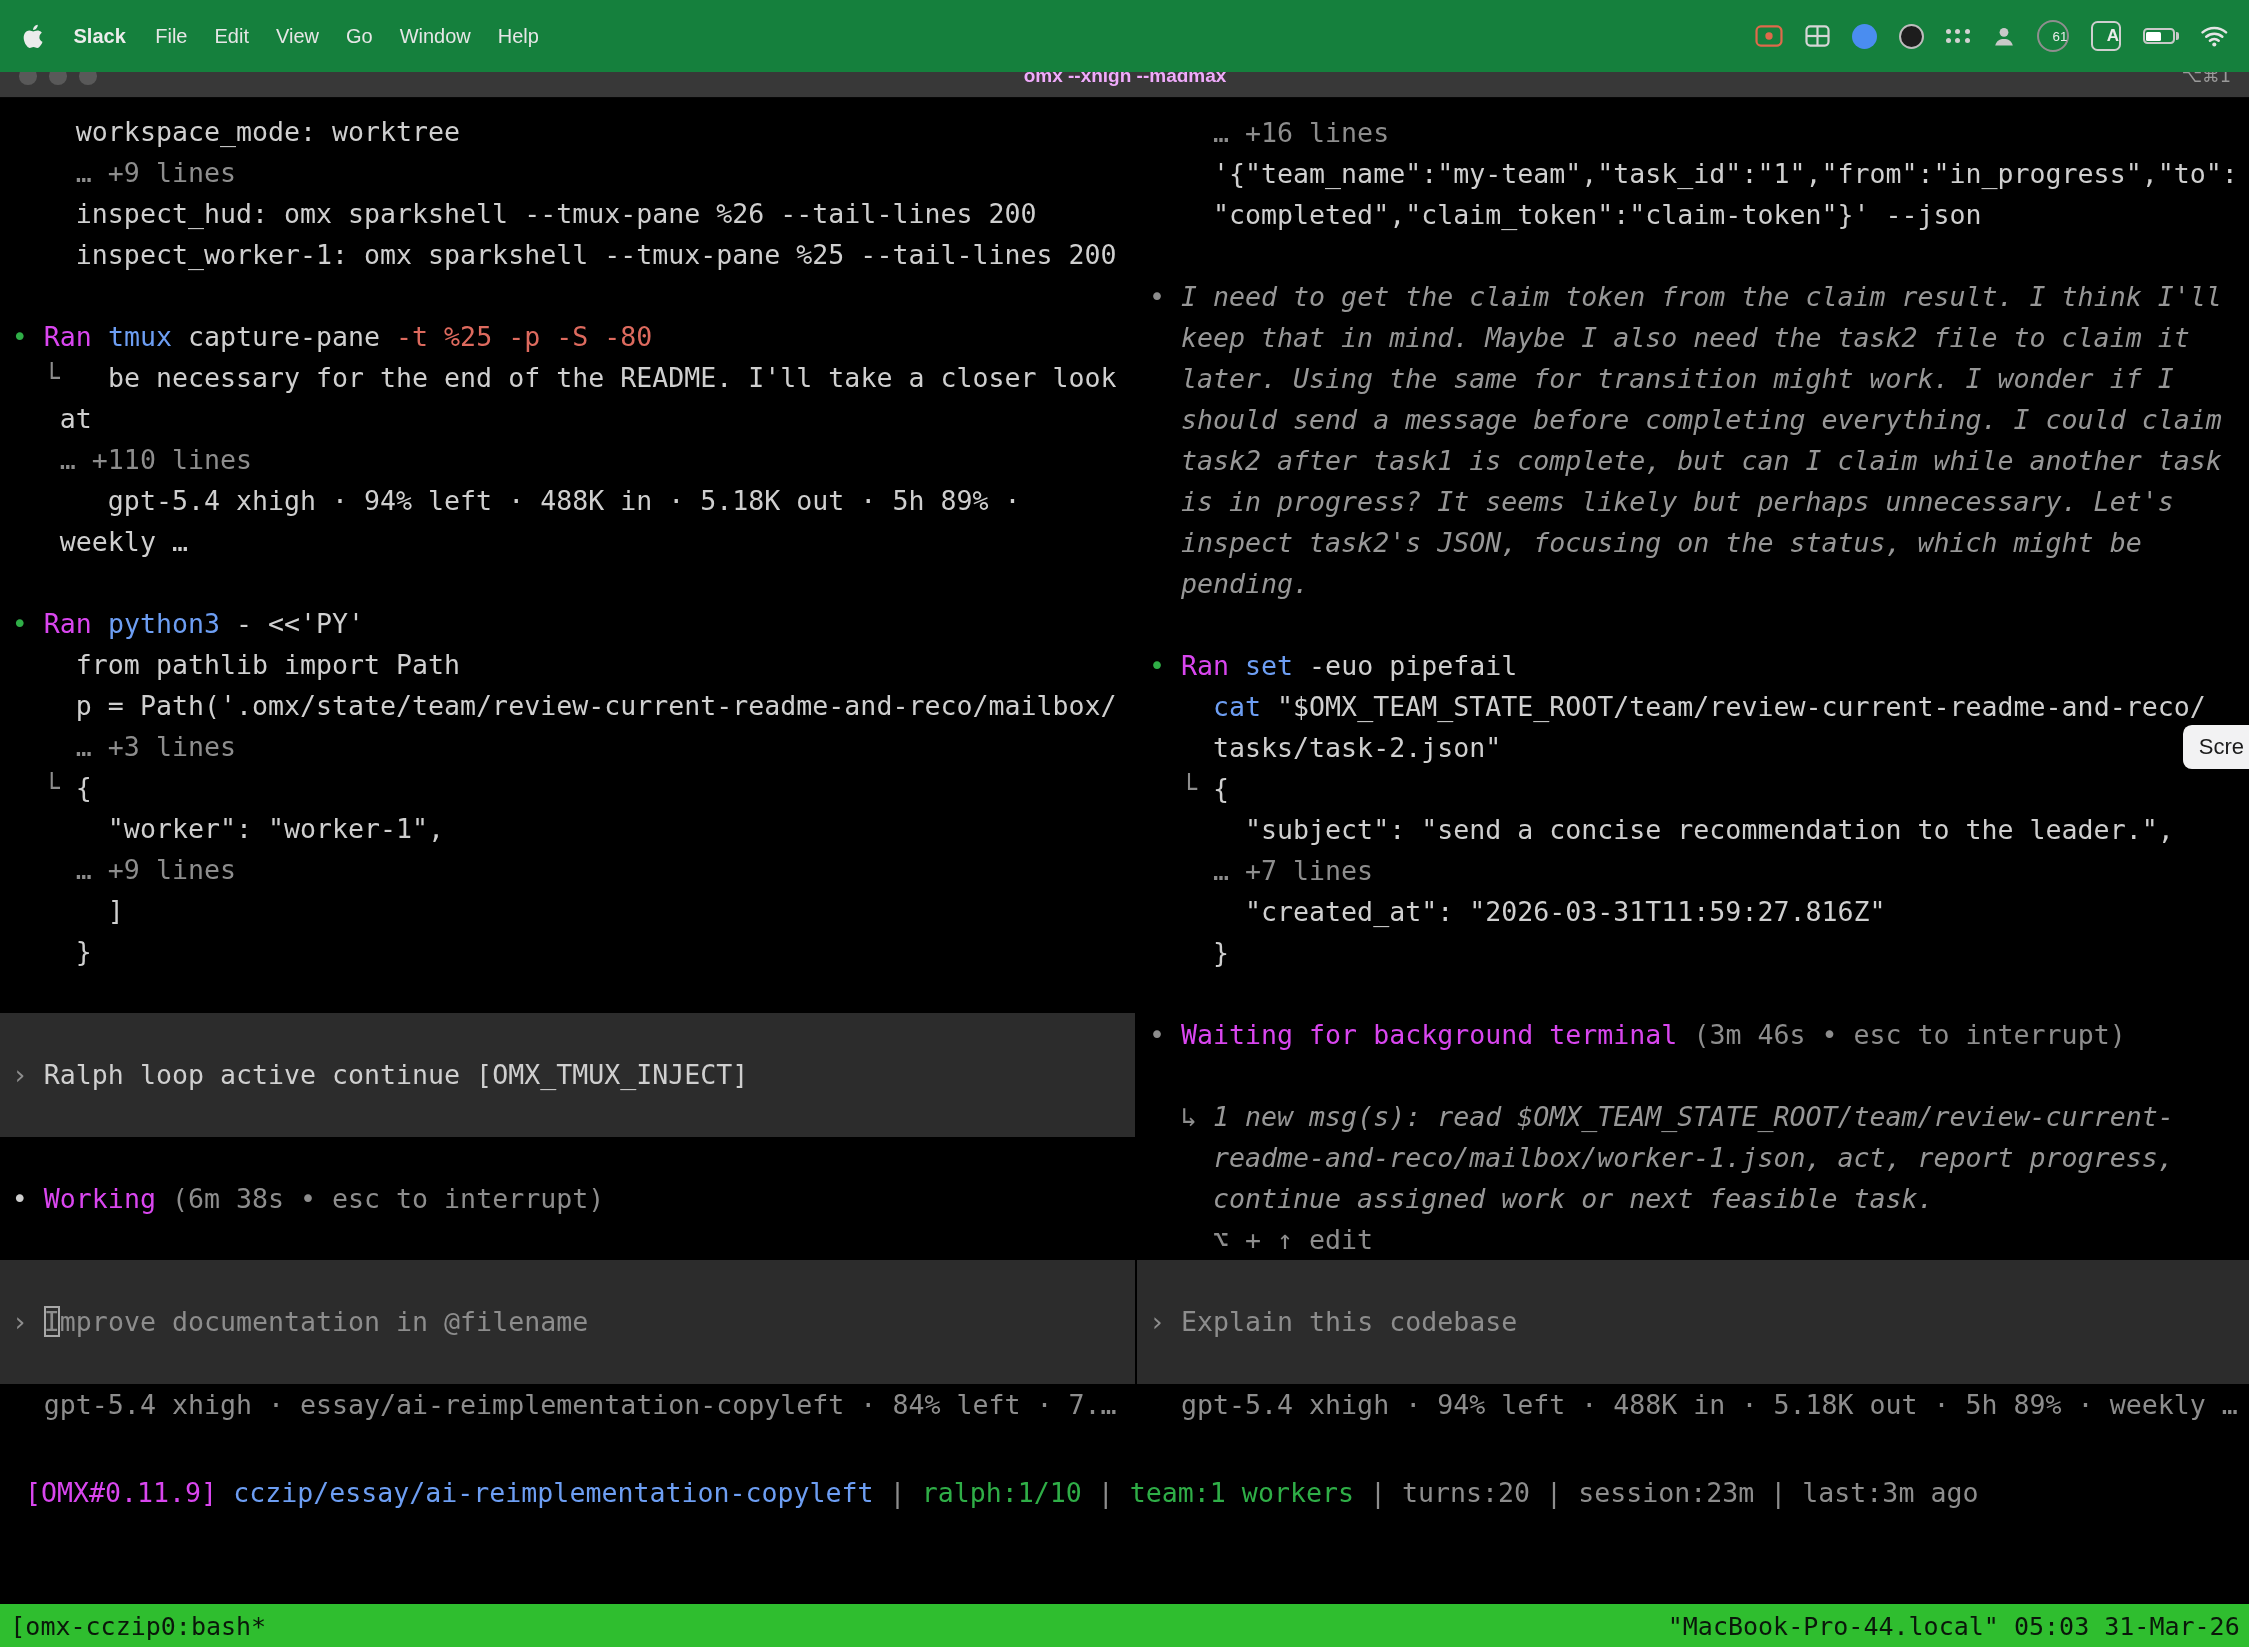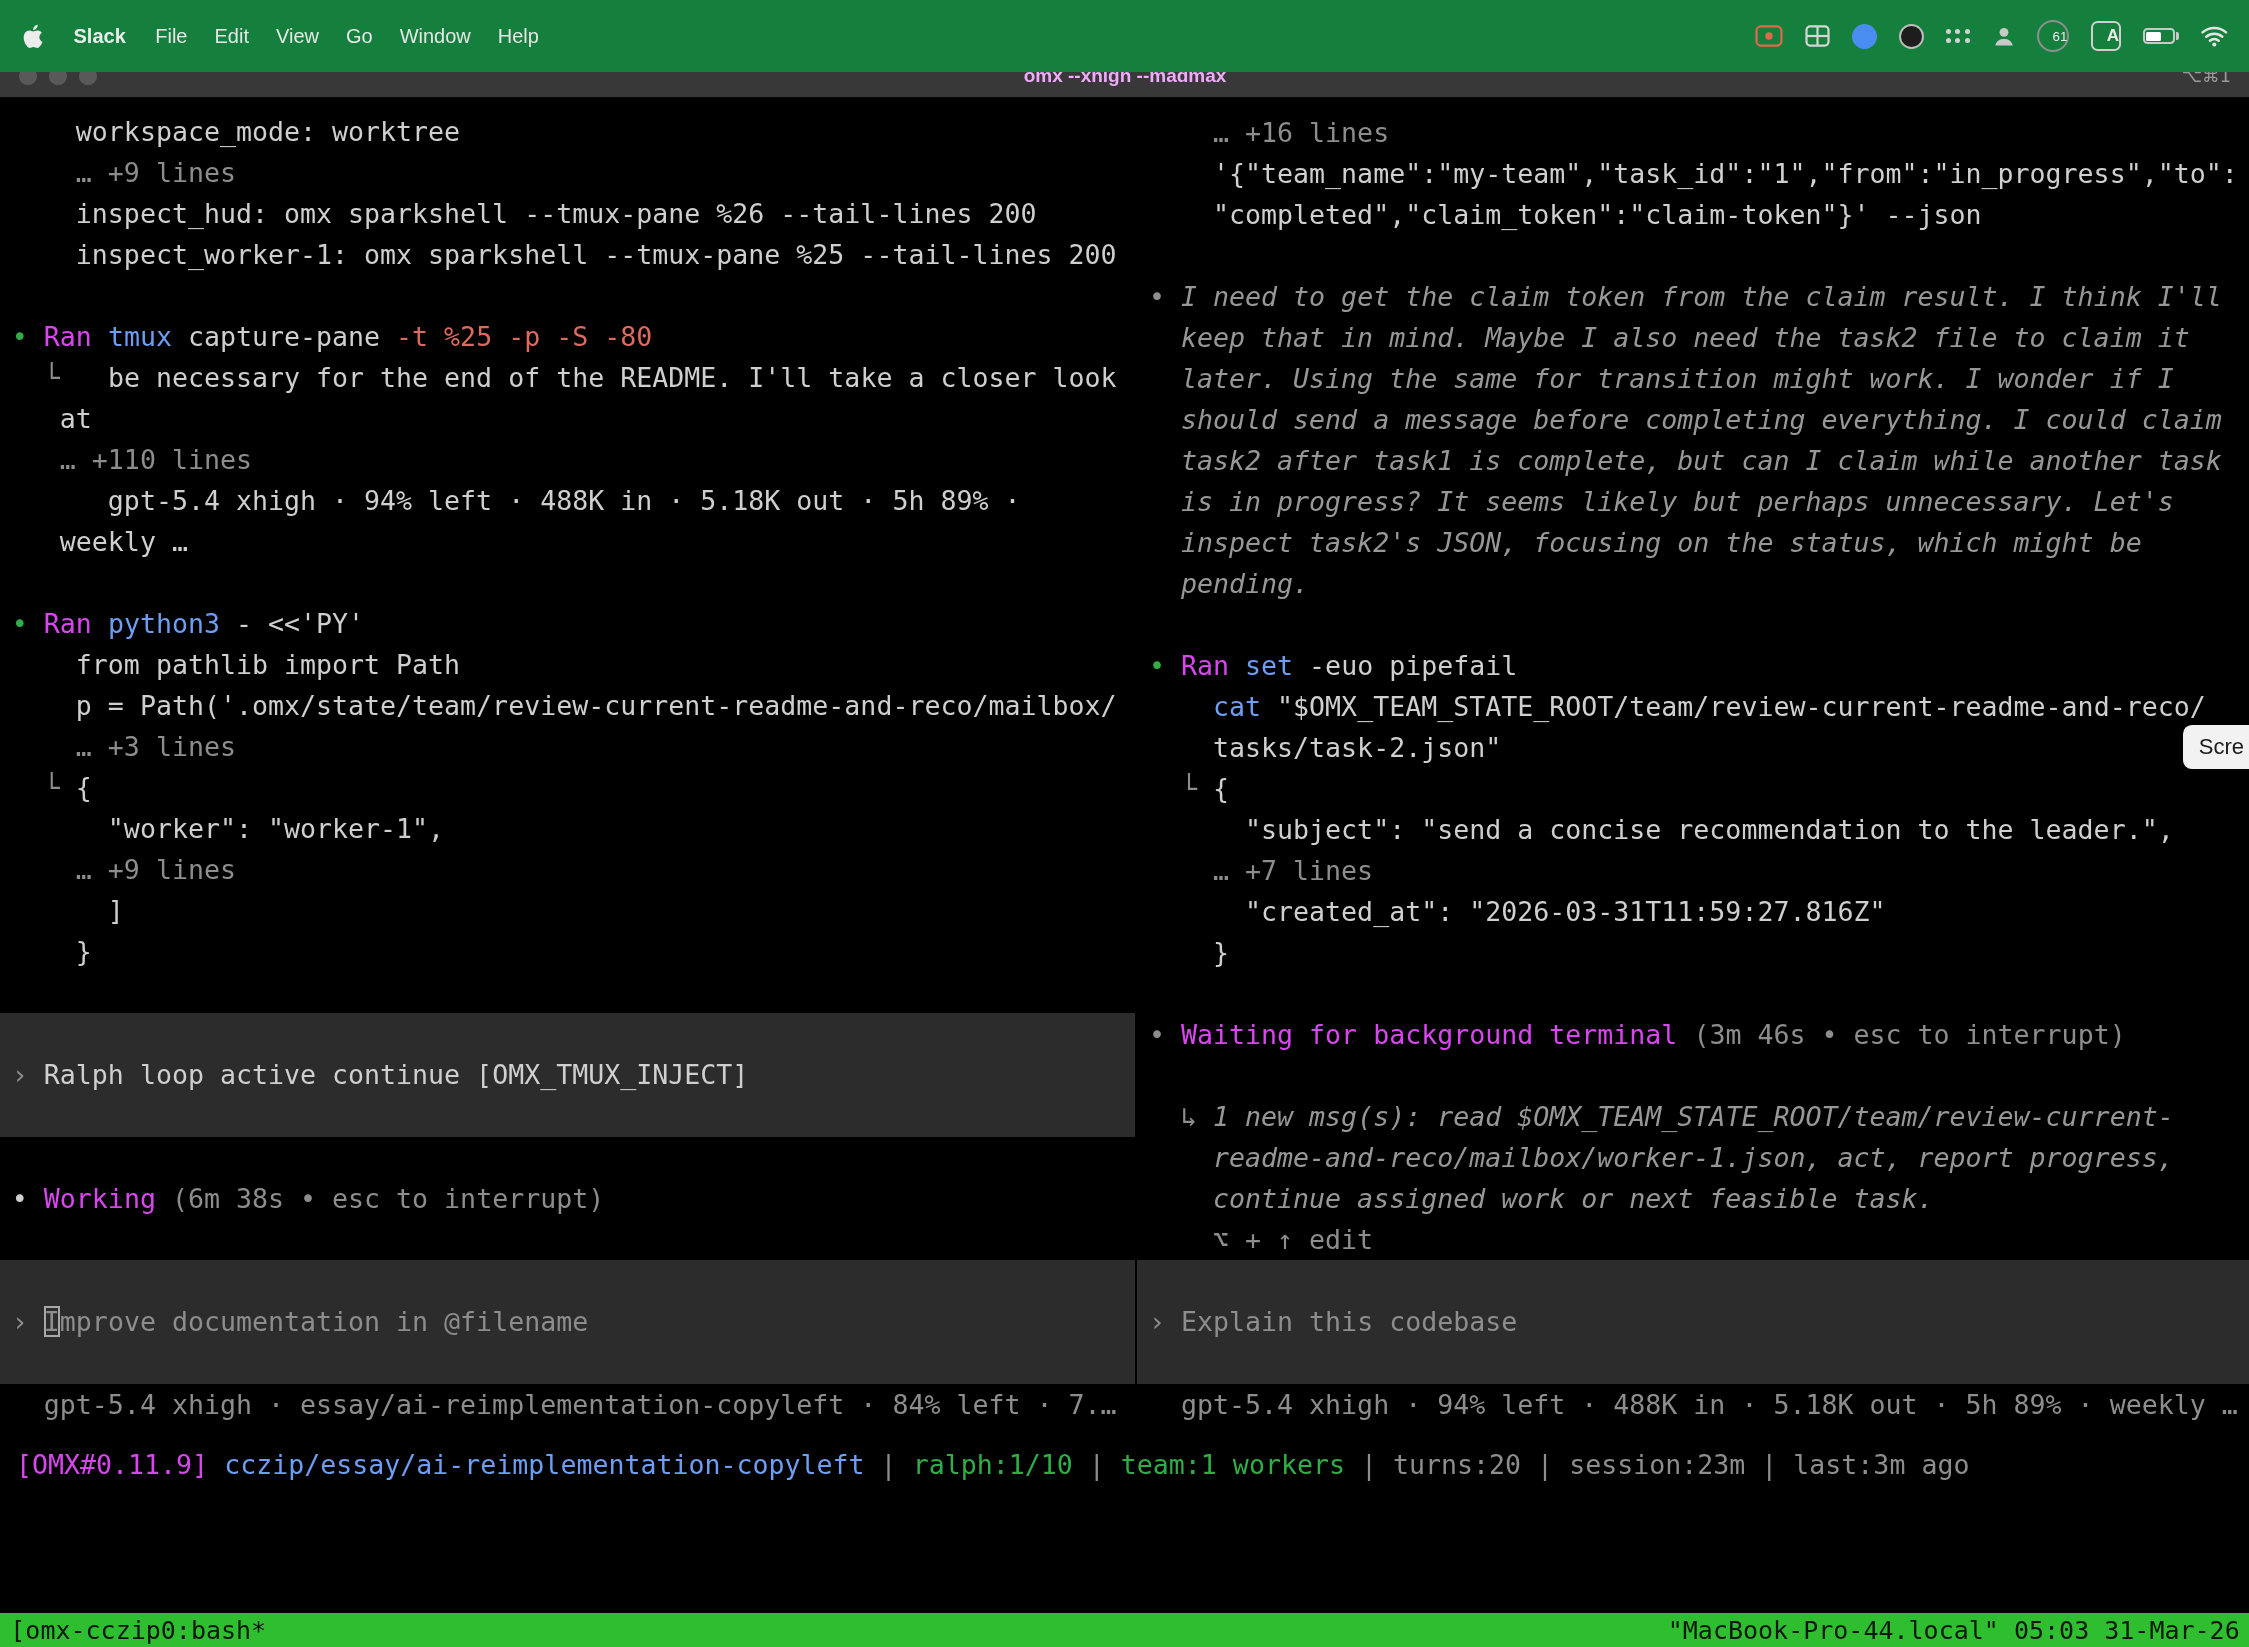--- a/index.html
+++ b/index.html
@@ -51,24 +51,24 @@
   .fg{color:#cfcfcf}
   .dim{color:#8d8d8d}
   .bold{color:#d946ef;font-weight:400}
   .blue{color:#6d9ef3}
   .red{color:#dd6a5e}
   .green{color:#2fae47}
   .think{color:#979797;font-style:italic}
   .cursor{outline:2.2px solid #a8a8a8;outline-offset:-2.2px}
 
   
-  .omx-line{margin-top:19px;padding-left:16px;font-size:26.6px;line-height:41px;white-space:pre}
-
-  
-  .tmuxbar{position:absolute;left:0;right:0;bottom:0;height:35px;background:#2fbe2f;color:#0a180a;
+  .omx-line{margin-top:47px;padding-left:25px;font-size:26.6px;line-height:41px;white-space:pre}
+
+  
+  .tmuxbar{position:absolute;left:0;right:0;bottom:0;height:44px;background:#2fbe2f;color:#0a180a;
     display:flex;justify-content:space-between;align-items:center;padding:0 10.3px;
     font-size:25px;white-space:pre;z-index:15}
 
   
   .screenshot-popup{position:absolute;right:0;top:725px;background:#f2f2f3;color:#1b1b1b;
     font-family:"Liberation Sans",sans-serif;font-size:22px;padding:8.9px 5.9px 8.9px 16px;
     border-radius:8.9px 0 0 8.9px;box-shadow:0 3px 13.3px rgba(0,0,0,.65);z-index:40}
 </style>
 </head>
 <body>

